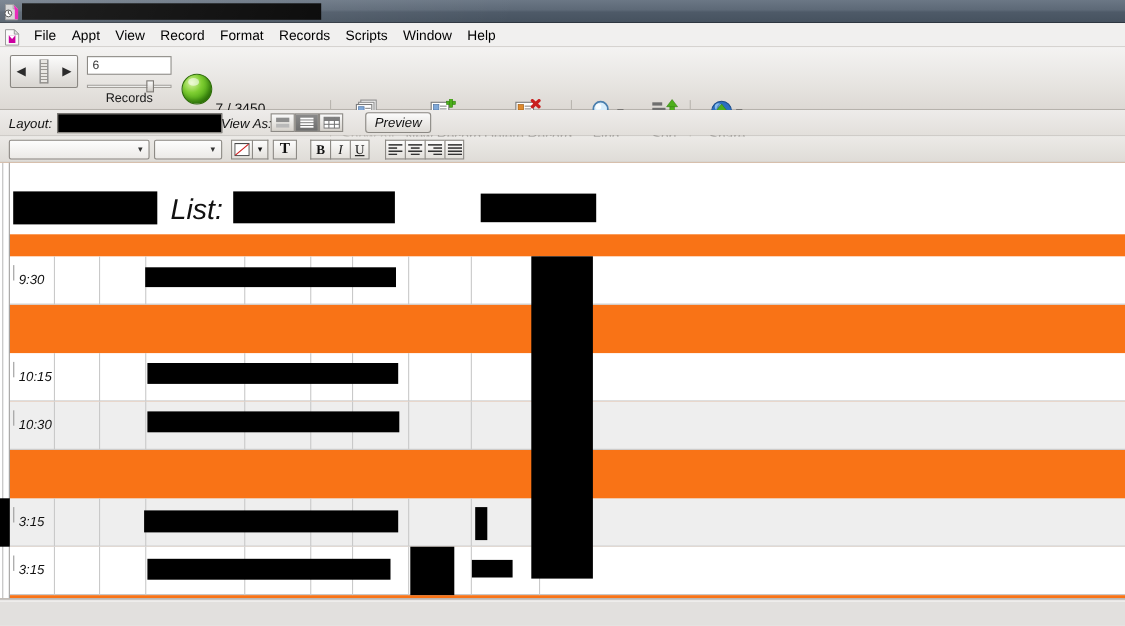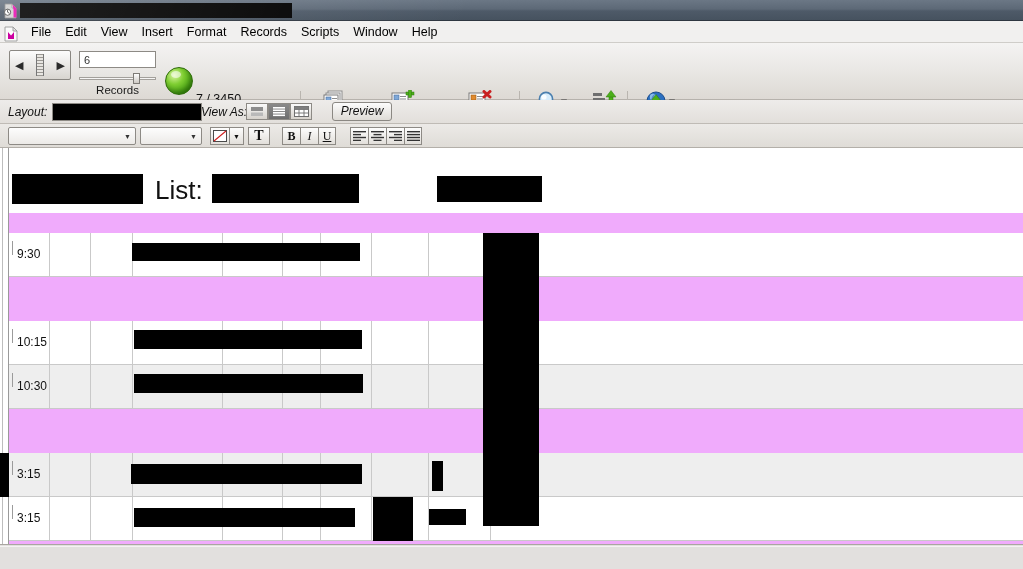--- a/index.html
+++ b/index.html
@@ -169,21 +169,22 @@
     display:flex;align-items:center;justify-content:center;
     font-size:12px; color:#111;
   }
   .fb-group { position:absolute; top:3px; height:18px; display:flex; }
   .fb-group .fb-btn { position: static; border-right: none; }
   .fb-group .fb-btn:last-child { border-right: 1px solid #8d8a85; }
 
   
   #content {
     position: absolute; left: 0; top: 148px; width: 1023px; height: 396px;
-    background: #f0abfc;
+    background: #f97316;
+    font-style: italic;
   }
   #left-rail {
     position:absolute; left:0; top:0; width:9px; height:396px;
     background:#ffffff; border-right:1px solid #9a9a9a;
   }
   #left-rail::before {
     content:""; position:absolute; left:2px; top:0; width:1px; height:396px;
     background:#bdbdbd;
   }
   #header-band {
@@ -264,23 +265,23 @@
 <div id="menubar">
   <span class="doc-icon">
     <svg width="14" height="16" viewBox="0 0 14 16">
       <path d="M1 1 h8 l4 4 v10 h-12 z" fill="#fafafa" stroke="#9a9a9a" stroke-width="0.9"></path>
       <path d="M9 1 l4 4 h-4 z" fill="#e8e8e8" stroke="#9a9a9a" stroke-width="0.9"></path>
       <path d="M4 6 h6 v7 h-6 z" fill="#cc00a0"></path>
       <path d="M4 6 l3 3.5 l3 -3.5 z" fill="#ffffff"></path>
     </svg>
   </span>
   <div class="menu-item">File</div>
-  <div class="menu-item">Edit</div>
+  <div class="menu-item">Appt</div>
   <div class="menu-item">View</div>
-  <div class="menu-item">Insert</div>
+  <div class="menu-item">Record</div>
   <div class="menu-item">Format</div>
   <div class="menu-item">Records</div>
   <div class="menu-item">Scripts</div>
   <div class="menu-item">Window</div>
   <div class="menu-item">Help</div>
 </div>
 
 <div id="toolbar">
 
   <div id="nav-book">

